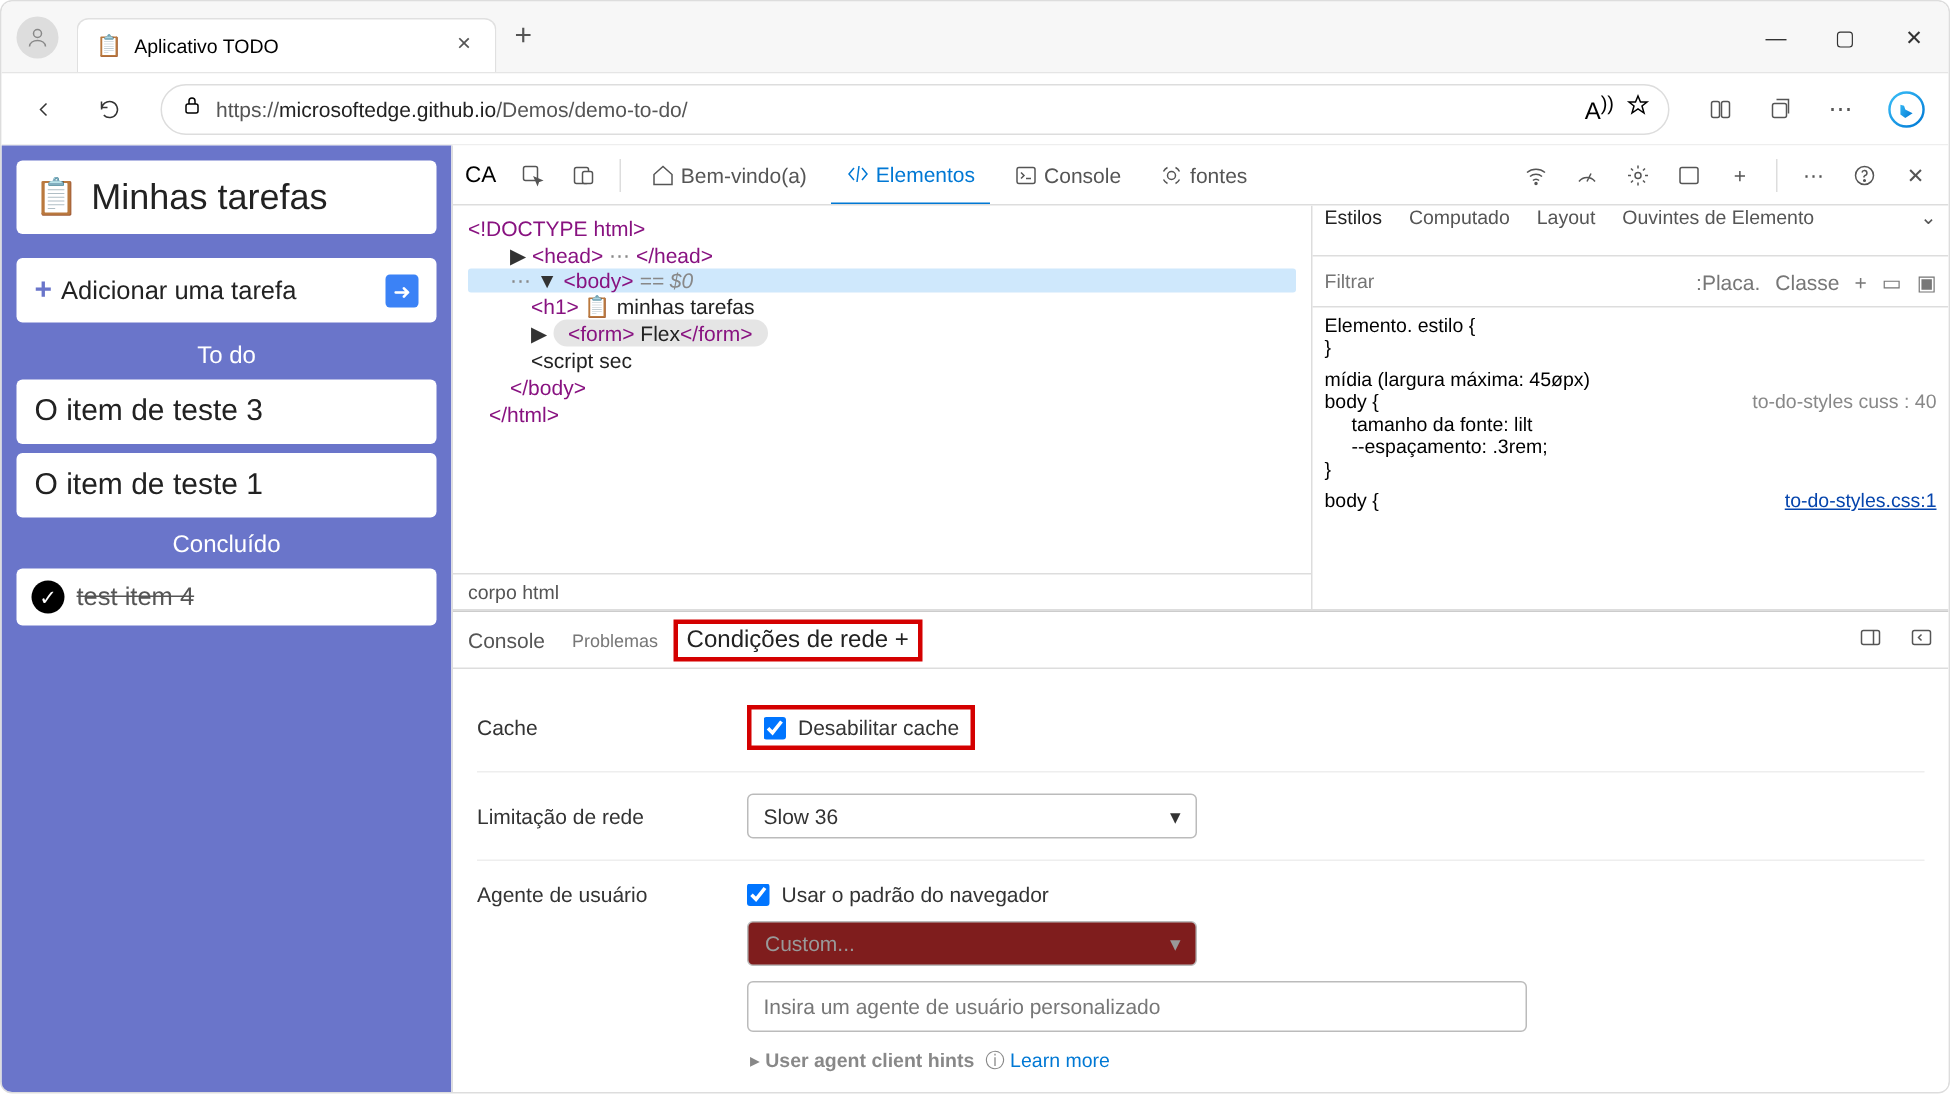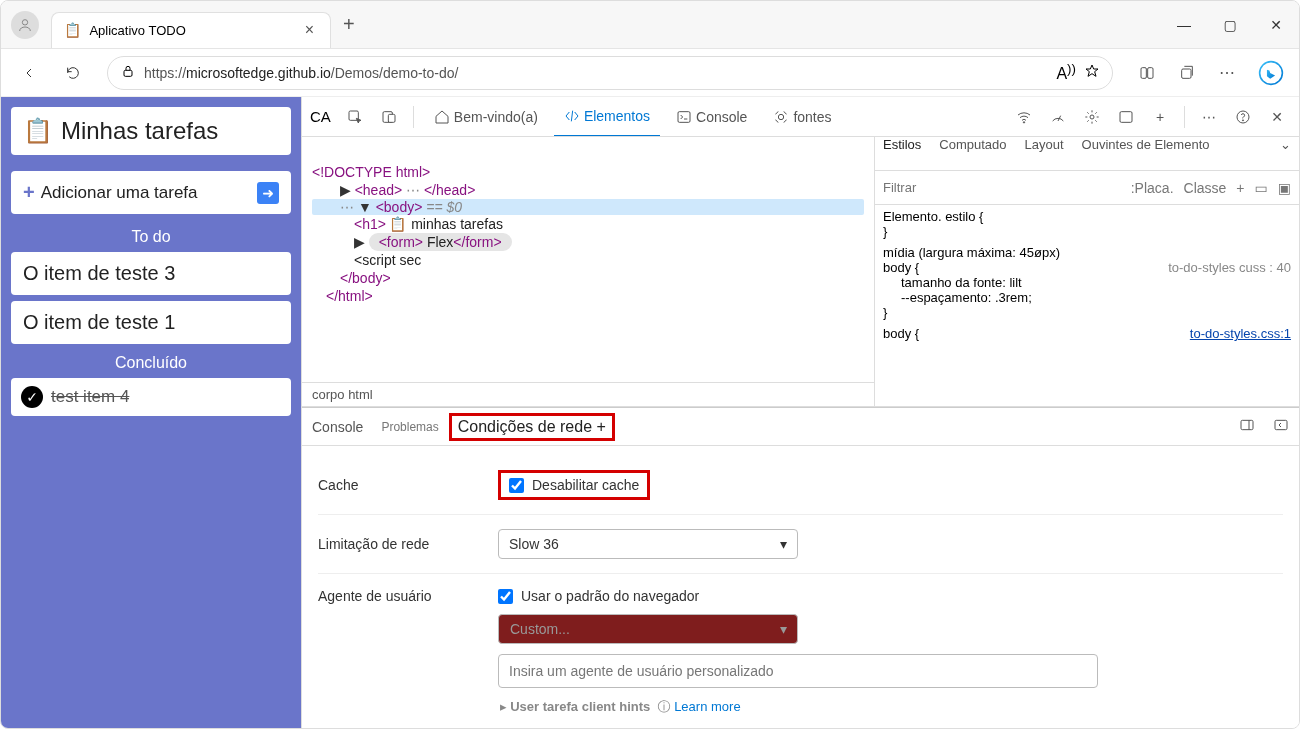--- a/index.html
+++ b/index.html
@@ -46,21 +46,21 @@
 
 .devtools { flex: 1; display: flex; flex-direction: column; background: #fff; border-left: 1px solid #ddd; }
 .dt-toolbar { height: 40px; display: flex; align-items: center; border-bottom: 1px solid #ddd; padding: 0 8px; gap: 6px; font-size: 14px; overflow:hidden; }
 .dt-toolbar .ca { font-weight: 500; font-size: 15px; margin-right: 4px; }
 .dt-toolbar .ico { width: 28px; height: 28px; display: flex; align-items: center; justify-content: center; color: #555; }
 .dt-tab { display: flex; align-items: center; gap: 4px; padding: 0 10px; height: 40px; color: #555; white-space: nowrap; }
 .dt-tab.active { color: #0078d4; border-bottom: 2px solid #0078d4; }
 .dt-toolbar .spacer { flex: 1; }
 .dt-top { display: flex; flex: 0 0 270px; border-bottom: 1px solid #ddd; overflow:hidden; }
 .dom-panel { flex: 1; display: flex; flex-direction: column; font-family: Consolas, monospace; font-size: 14px; color: #333; }
-.dom-tree { padding: 6px 10px; margin-top: 20px; }
+.dom-tree { padding: 6px 10px; }
 .dom-tree .tag { color: #881280; }
 .dom-tree .attr { color: #994500; }
 .dom-tree .txt { color: #222; }
 .dom-tree .line { padding: 1px 0; white-space: nowrap; }
 .dom-tree .sel { background: #cfe8fc; border-radius: 2px; padding: 0 2px; }
 .dom-tree .pill { background: #e5e5e5; border-radius: 10px; padding: 1px 10px; }
 .dom-tree .ind1 { padding-left: 14px; } .dom-tree .ind2 { padding-left: 28px; } .dom-tree .ind3 { padding-left: 42px; }
 .dom-tree .dots { color:#888; }
 .crumb { border-top: 1px solid #ddd; padding: 4px 10px; font-size: 13px; color: #555; }
 .styles-panel { width: 425px; border-left: 1px solid #ddd; display: flex; flex-direction: column; font-size: 13px; }
@@ -82,21 +82,21 @@
 .net-cond-tab { font-size: 16px; color: #222; }
 .red-box1 { border: 3px solid #d40000; padding: 2px 6px; margin-left: -8px; }
 .drawer-body { padding: 10px 16px; font-size: 14px; color: #333; flex:1; overflow:hidden; }
 .setting-row { display: flex; align-items: center; padding: 14px 0; border-bottom: 1px solid #eee; }
 .setting-row:last-child { border-bottom: none; }
 .setting-label { width: 180px; }
 .setting-control { flex: 1; }
 .red-box2 { border: 3px solid #d40000; padding: 4px 8px; display: inline-flex; align-items: center; gap: 8px; }
 .select { border: 1px solid #bbb; border-radius: 4px; padding: 6px 10px; width: 300px; display: flex; justify-content: space-between; align-items: center; background: #fff; }
 .select.disabled { color: #999; background: #7f1d1d; padding-left: 11px; }
-.ua-input { border: 1px solid #bbb; border-radius: 4px; padding: 8px 10px; width: 600px; margin-top: 10px; color: #777; }
+.ua-input { border: 1px solid #bbb; border-radius: 4px; padding: 8px 10px; width: 520px; margin-top: 10px; color: #777; }
 .chk { width: 15px; height: 15px; }
 .small { font-size: 12px; color: #777; }
 .hints { color: #888; font-size: 13px; padding-left: 2px; margin-top:10px;}
 .hints .lm { color: #0078d4; }
 
 .icon-svg { width: 16px; height: 16px; stroke: currentColor; fill: none; stroke-width: 1.5; }
 </style>
 </head>
 <body>
 
@@ -372,19 +372,19 @@
           <div class="setting-control">
             <div style="display:flex;align-items:center;gap:8px;">
               <input type="checkbox" class="chk" checked="" style="">
               <span>Usar o padrão do navegador</span>
             </div>
             <div class="select disabled" style="margin-top:10px;">
               <span>Custom...</span>
               <span>▾</span>
             </div>
             <div class="ua-input">Insira um agente de usuário personalizado</div>
-            <div class="hints">▸ <b>User tarefa client hints</b> &nbsp;ⓘ <span class="lm">Learn more</span></div>
+            <div class="hints">▸ <b>User agent client hints</b> &nbsp;ⓘ <span class="lm">Learn more</span></div>
           </div>
         </div>
       </div>
     </div>
   </div>
 </div>
 
 </body></html>

